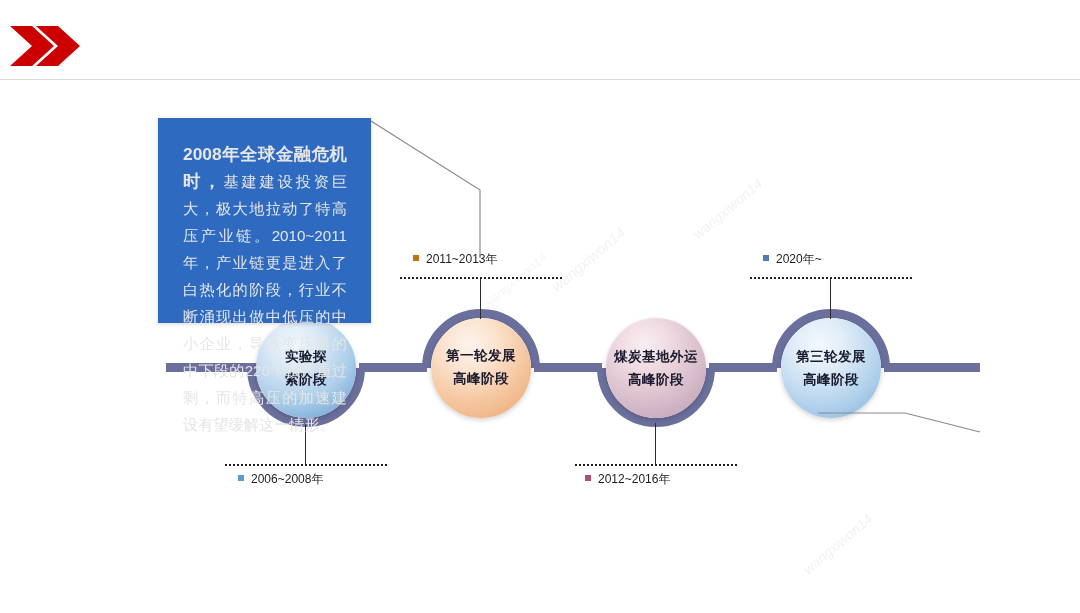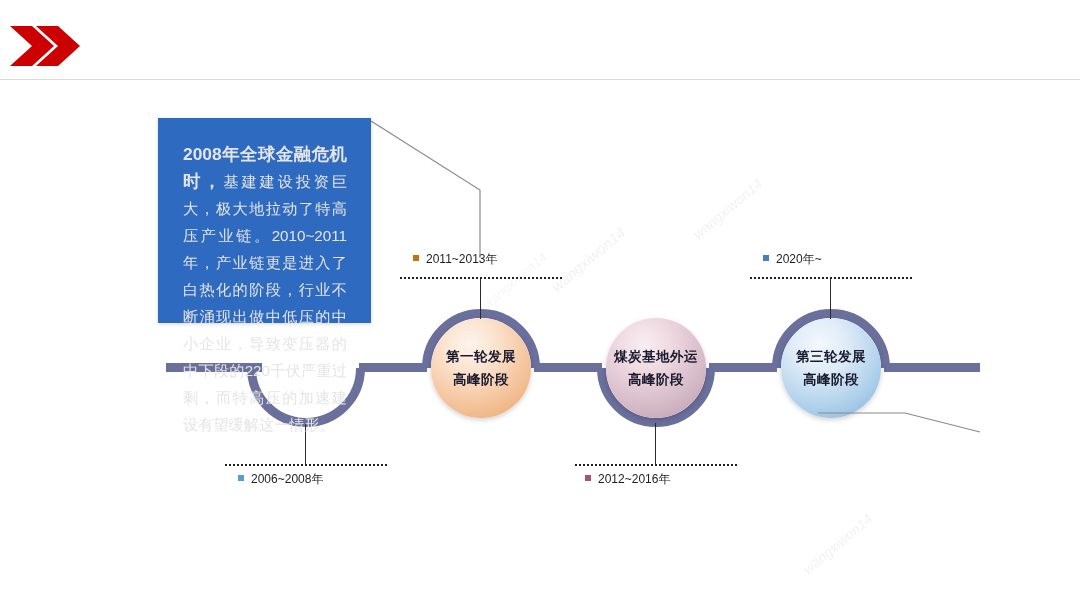--- a/index.html
+++ b/index.html
@@ -97,21 +97,21 @@
     left: 0; right: 0; top: 50%;
     transform: translateY(-50%);
     text-align: center;
     font-size: 13.5px;
     font-weight: bold;
     color: #1a1a2e;
     line-height: 23px;
     letter-spacing: .5px;
   }
   .node.n1 { background: radial-gradient(circle at 38% 26%, #f1f7fc 0%, #dbe9f6 26%, #a8cbe8 62%, #5b94cd 100%); }
-  .node.n2 { background: radial-gradient(circle at 38% 26%, #fdf4ec 0%, #fbe3cf 28%, #f4c39a 64%, #e9a46b 100%); }
+  .node.n2 { background: radial-gradient(circle at 38% 26%, #fdf4ec 0%, #fbe3cf 28%, #f4c39a 64%, #e9a46b 100%); font-family: Liberation Mono, monospace; }
   .node.n3 { background: radial-gradient(circle at 38% 26%, #f8eff2 0%, #f0dbe2 26%, #d7bcc9 62%, #b79bb0 100%); }
   .node.n4 { background: radial-gradient(circle at 38% 26%, #f3f8fd 0%, #dfecf8 28%, #b2d2ec 64%, #7fb0da 100%); }
 
   
   .stem {
     position: absolute;
     width: 1.4px;
     background: #2b2b2b;
   }
   .dotrule {
@@ -194,20 +194,26 @@
 
     <div class="tl-arc down" style="left:597px; top:309px;"></div>
 
     <div class="tl-seg" style="left:709px; width:68px;"></div>
 
     <div class="tl-arc up" style="left:772px; top:309px;"></div>
 
     <div class="tl-seg" style="left:884px; width:96px;"></div>
   </div>
 
+  <div class="node n1" style="left:256px; top:318px;">
+    <div class="lbl">
+      <div>实验探</div>
+      <div>索阶段</div>
+    </div>
+  </div>
 
   <div class="node n2" style="left:431px; top:318px;">
     <div class="lbl">
       <div>第一轮发展</div>
       <div>高峰阶段</div>
     </div>
   </div>
 
   <div class="node n3" style="left:606px; top:318px;">
     <div class="lbl">

